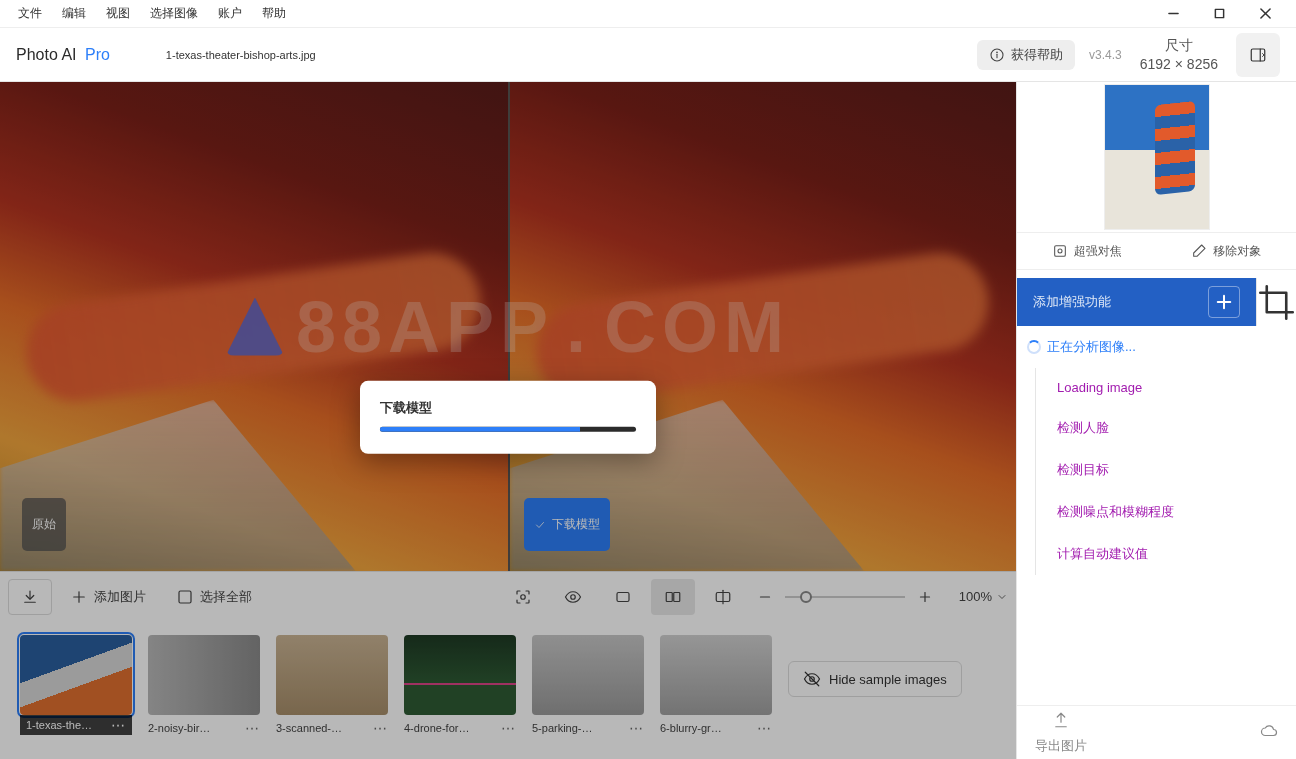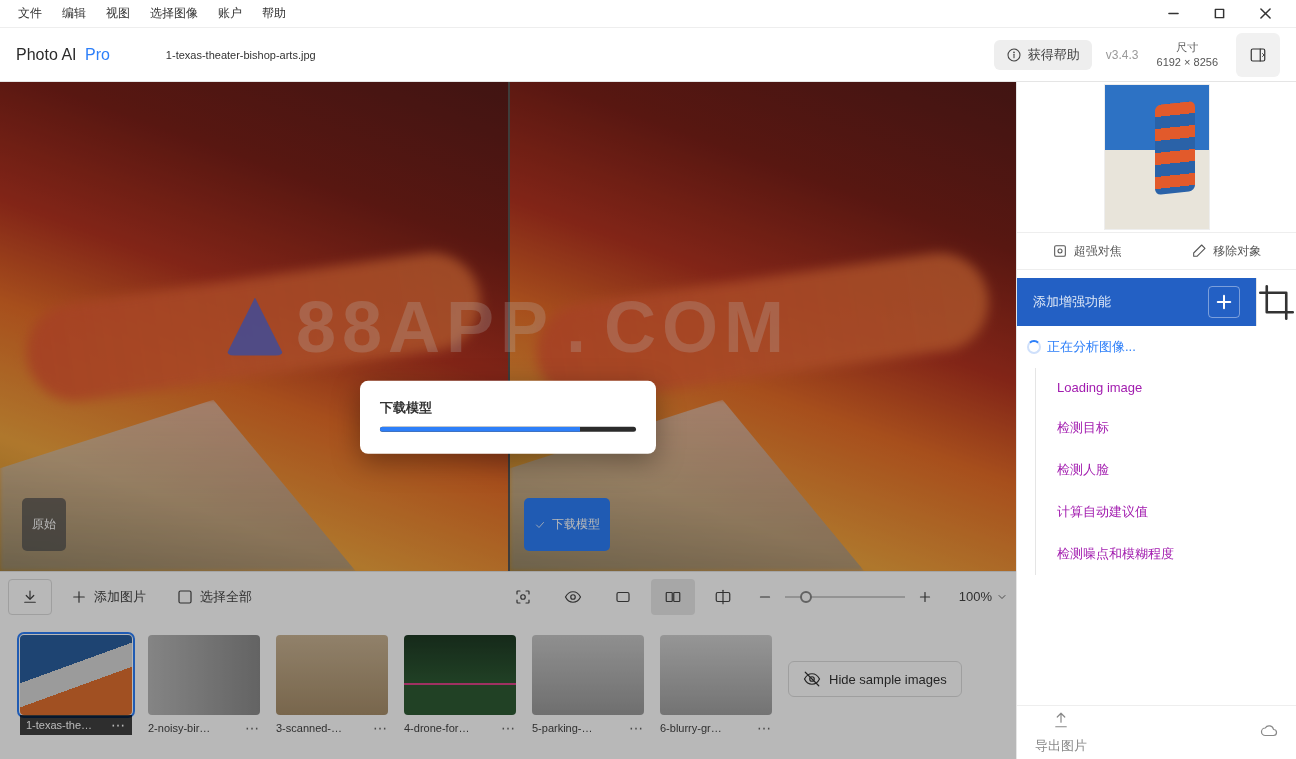--- a/index.html
+++ b/index.html
@@ -14,21 +14,21 @@
 
 
 .titlebar { height: 54px; display: flex; align-items: center; padding: 0 16px; border-bottom: 1px solid #e5e5e5; }
 .brand { font-size: 16px; font-weight: 500; color: #2b2b2b; }
 .brand .pro { color: #2d7ff9; margin-left: 4px; }
 .filename { margin-left: 56px; font-size: 11px; color: #333; }
 .titlebar .spacer { flex: 1; }
 .help-btn { display: flex; align-items: center; gap: 6px; background: #eee; border-radius: 6px; padding: 6px 12px; font-size: 13px; color: #444; }
 .help-btn svg { width: 16px; height: 16px; }
 .version { margin-left: 14px; font-size: 12px; color: #999; }
-.dim-box { margin-left: 18px; font-size: 11px; color: #555; text-align: center; line-height: 1.3; }
+.dim-box { margin-left: 18px; font-size: 14px; color: #555; text-align: center; line-height: 1.3; }
 .panel-toggle { margin-left: 18px; width: 44px; height: 44px; background: #f1f1f1; border-radius: 6px; display: flex; align-items: center; justify-content: center; }
 .panel-toggle svg { width: 18px; height: 18px; }
 
 
 .main { position: absolute; top: 82px; left: 0; right: 0; bottom: 0; display: flex; }
 .left-col { width: 1016px; display: flex; flex-direction: column; position: relative; }
 .right-col { flex: 1; border-left: 1px solid #e5e5e5; display: flex; flex-direction: column; background: #fff; position: relative; }
 
 
 .viewer { height: 489px; position: relative; background: #201c1a; overflow: hidden; }
@@ -386,24 +386,24 @@
             <path d="M6 2v16h16M2 6h16v16"></path>
           </svg>
       </div>
     </div>
 
     <div class="status-item active">
       <span class="spinner"></span>
       <span>正在分析图像...</span>
     </div>
     <div class="status-item sub">Loading image</div>
+    <div class="status-item sub">检测人脸</div>
     <div class="status-item sub">检测目标</div>
-    <div class="status-item sub">检测人脸</div>
+    <div class="status-item sub">检测噪点和模糊程度</div>
     <div class="status-item sub">计算自动建议值</div>
-    <div class="status-item sub">检测噪点和模糊程度</div>
 
     <div class="export-row">
       <div class="ex">
         <svg viewBox="0 0 24 24">
             <path d="M12 3v12M7 8l5-5 5 5M5 21h14"></path>
           </svg>
         <span>导出图片</span>
       </div>
       <div>
         <svg viewBox="0 0 24 24">

